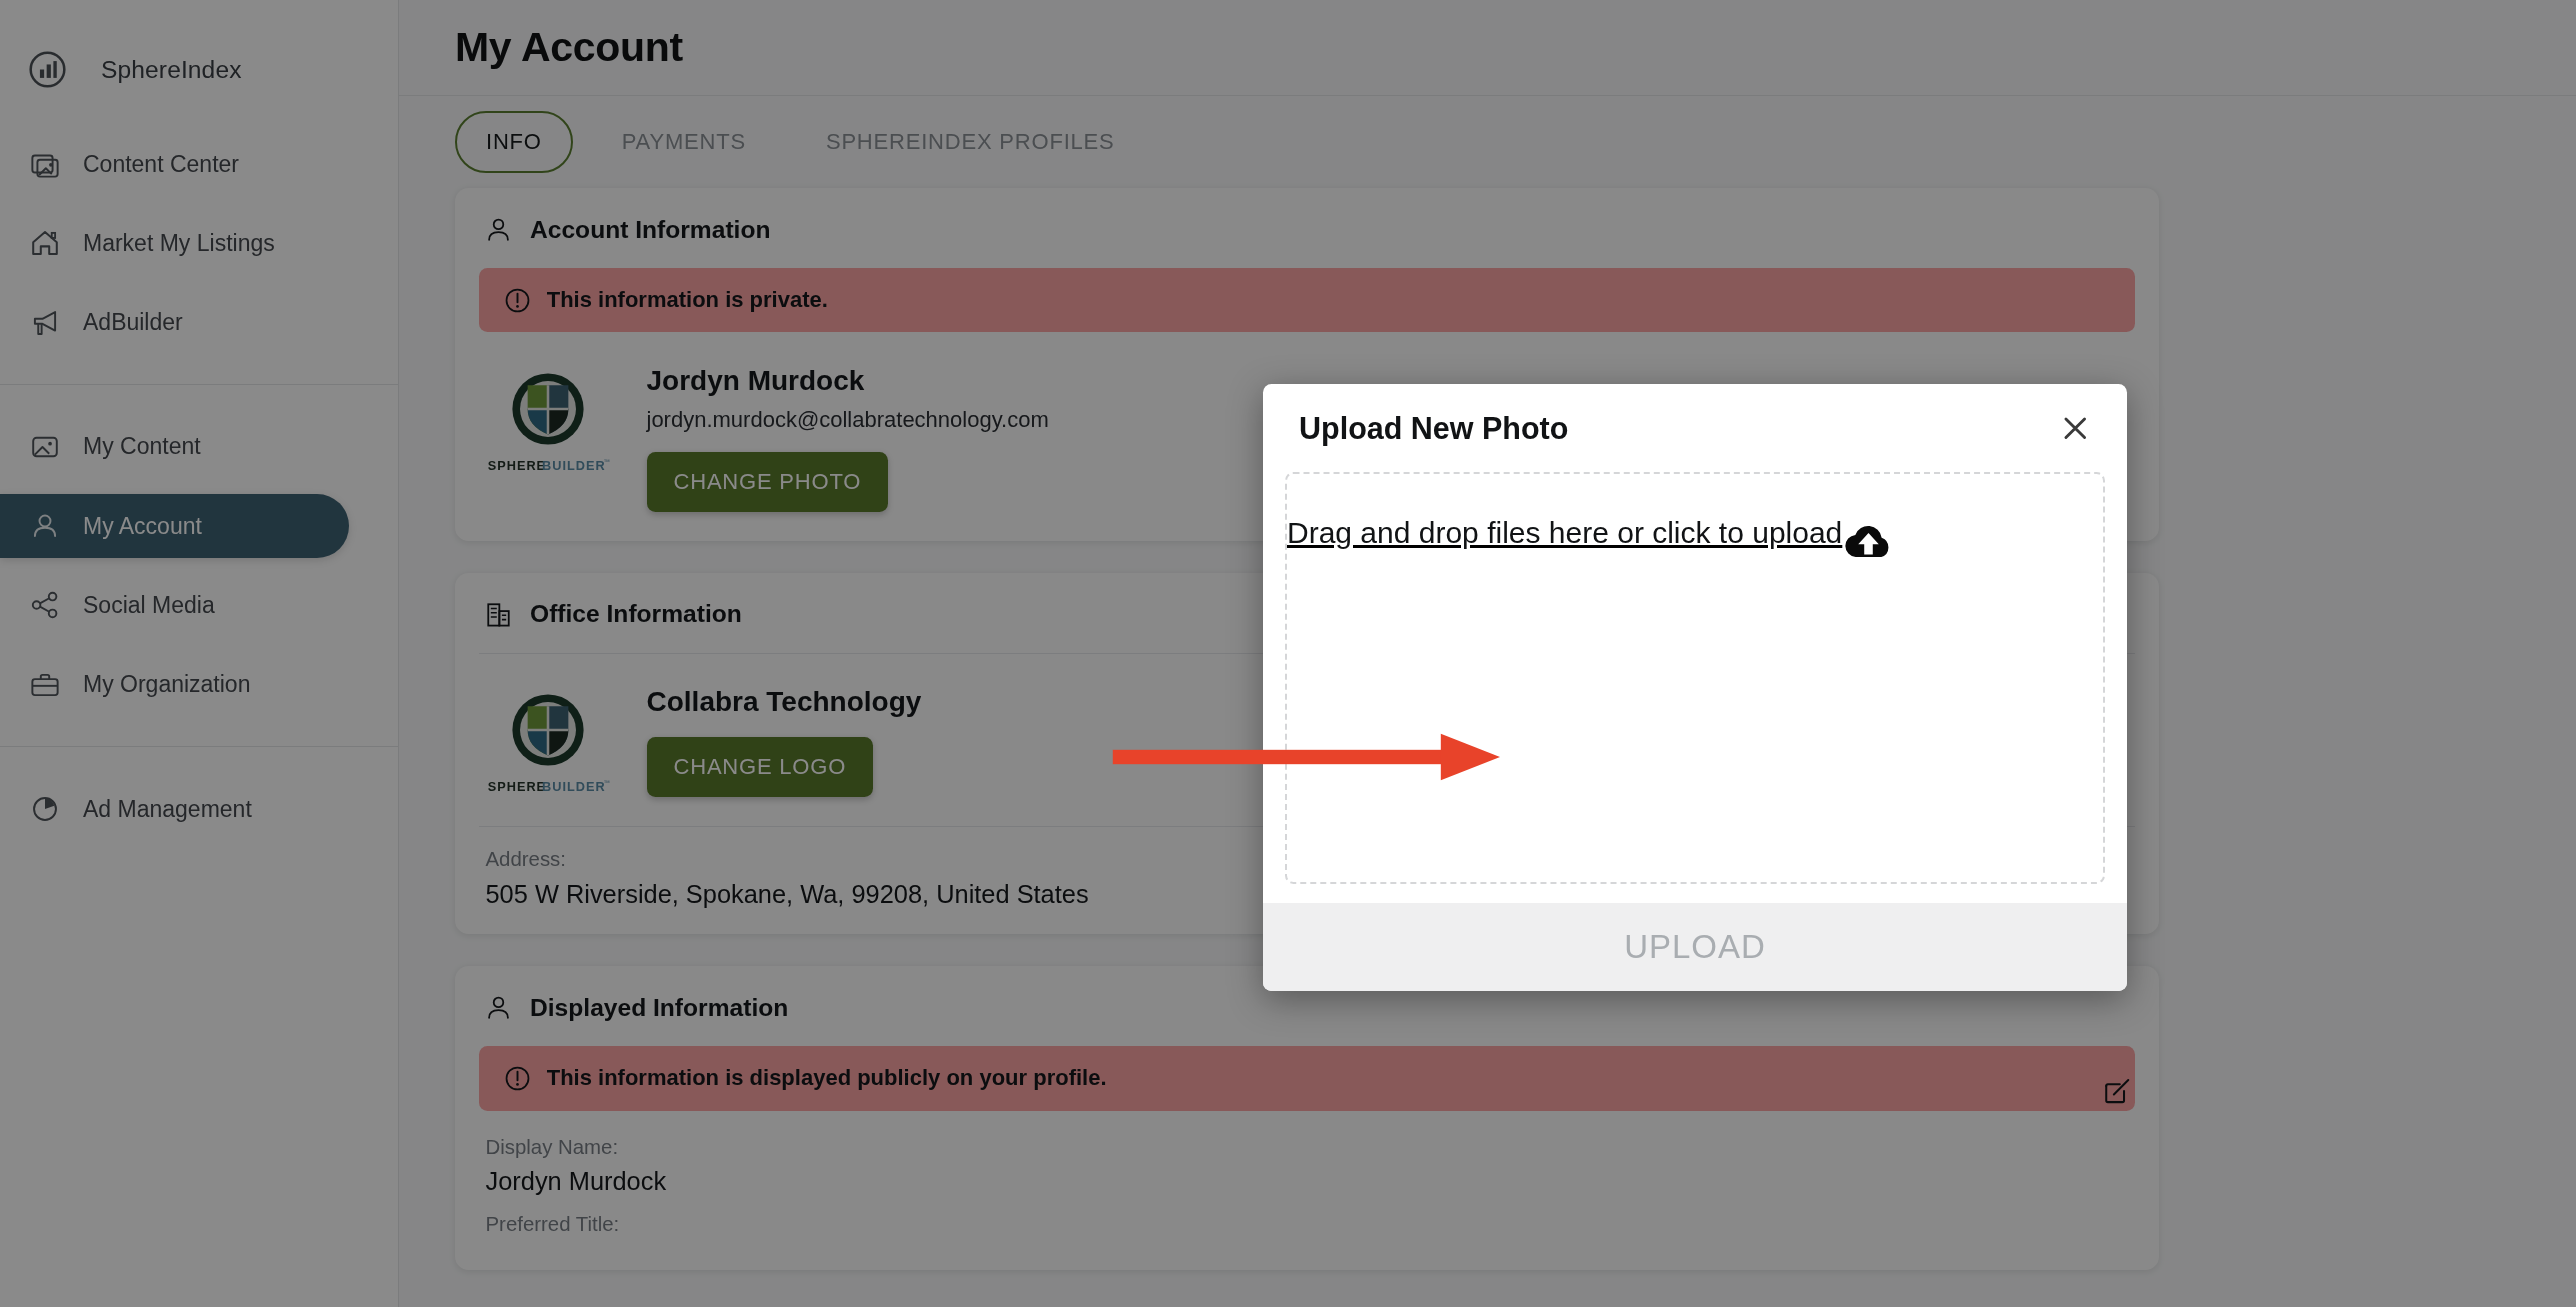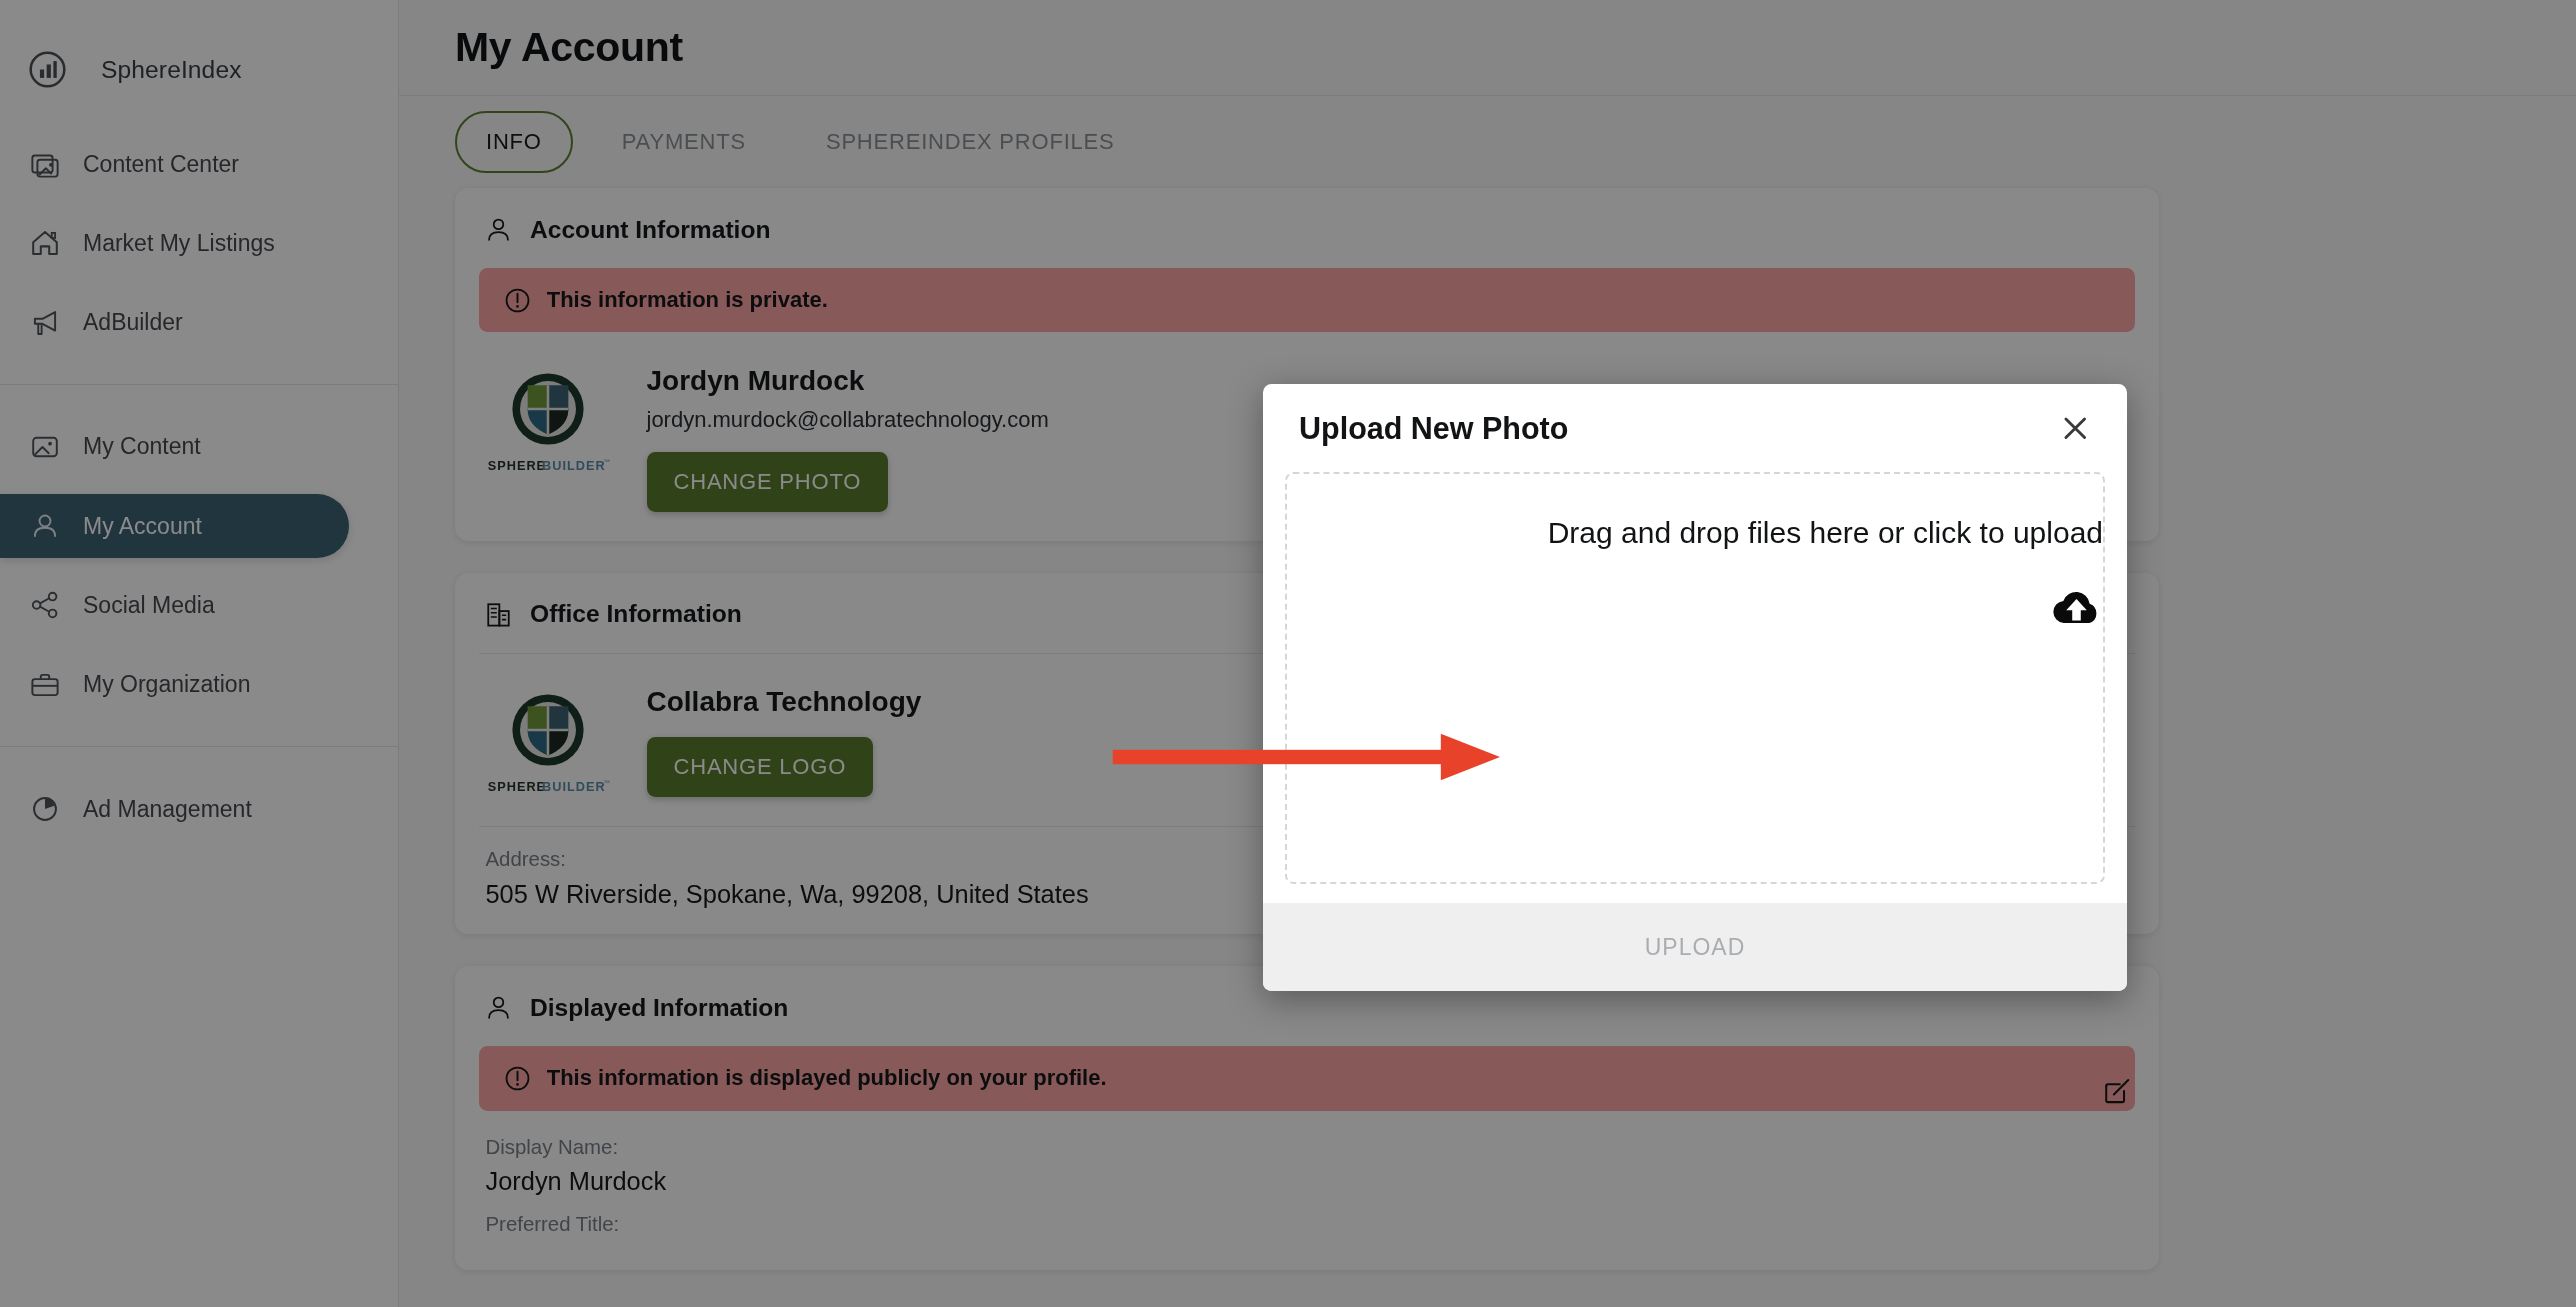--- a/index.html
+++ b/index.html
@@ -114,29 +114,29 @@
     padding: 0 29px 0 36px; flex: 0 0 88px;
   }
   .modal-title { font-size: 30.5px; font-weight: bold; color: #111315; }
   .modal-close {
     width: 46px; height: 46px; border: none; background: transparent; cursor: pointer;
     display: flex; align-items: center; justify-content: center;
   }
   .modal-body { flex: 1 1 auto; padding: 0 22px 18.7px 22px; }
   .dropzone {
     width: 100%; height: 100%; border: 2.5px dashed #d5d6d8; border-radius: 8.5px;
-    display: flex; flex-direction: column; align-items: flex-end; padding-top: 42px; cursor: pointer;
+    display: flex; flex-direction: row; align-items: flex-start; padding-top: 42px; cursor: pointer; text-decoration: underline;
   }
   .dz-text { font-size: 30px; color: #111315; margin-bottom: 32px; }
   .dz-icon { width: 53px; height: 53px; display: block; }
   .modal-foot {
     height: 88px; flex: 0 0 88px; background: #efeff0;
     display: flex; align-items: center; justify-content: center; cursor: default;
   }
-  .upload-label { font-size: 23px; letter-spacing: 1px; color: #a9adb1; }
+  .upload-label { font-size: 33px; letter-spacing: 1px; color: #a9adb1; }
 
   
   .annot-arrow { position: absolute; left: 1102px; top: 716px; width: 424px; height: 93px; pointer-events: none; }
 </style>
 </head>
 <body>
 
 <div id="root">
 
   <div id="app">

